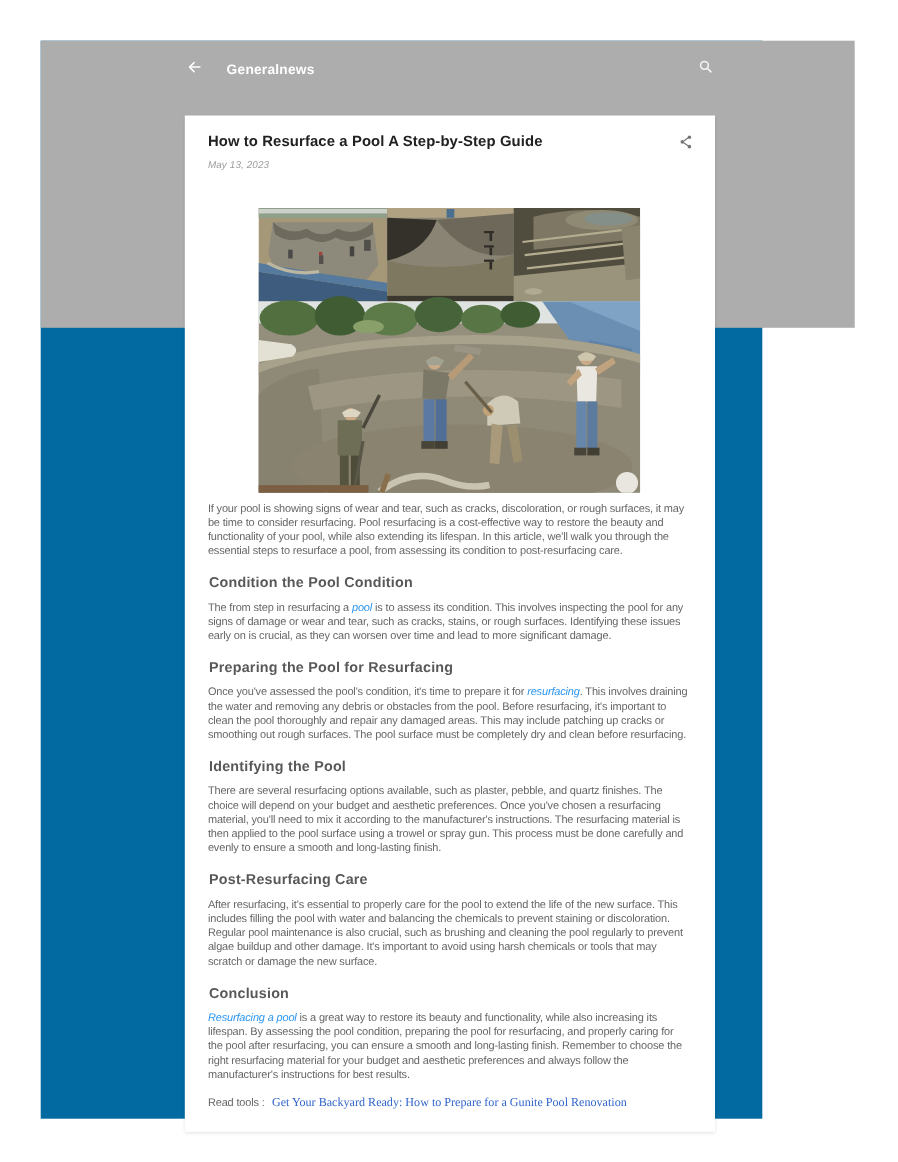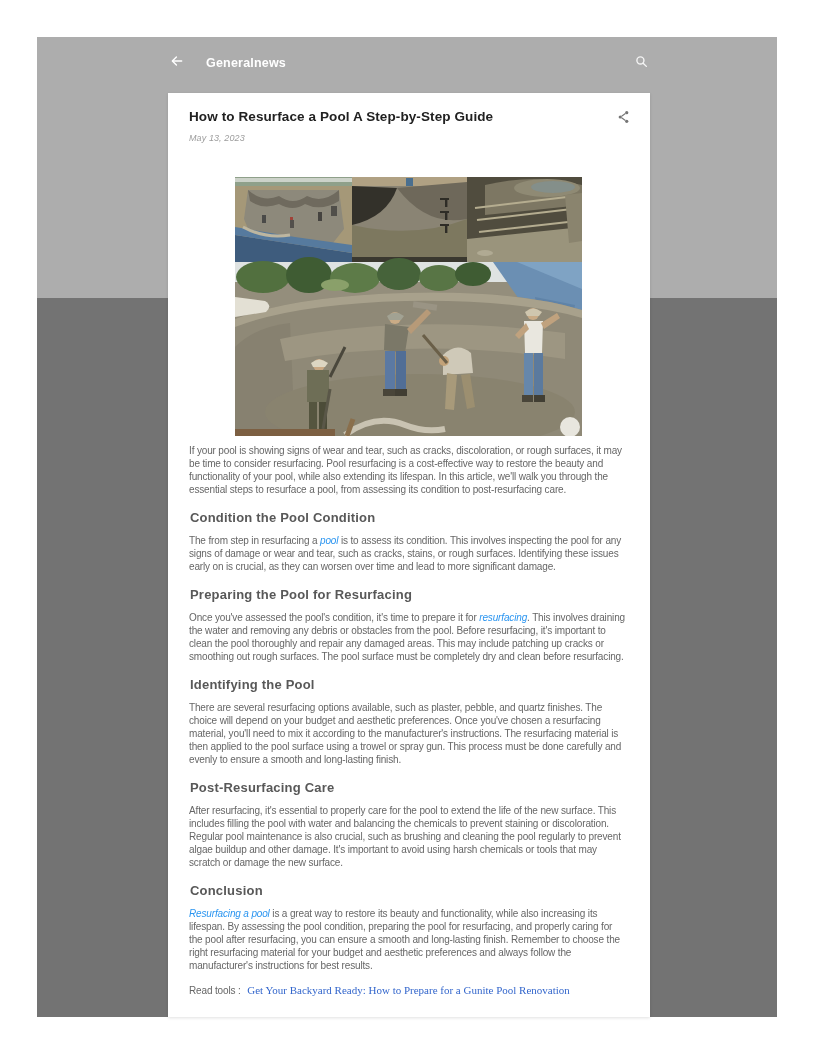--- a/index.html
+++ b/index.html
@@ -1,28 +1,28 @@
 <!DOCTYPE html>
 <html><head>
 <meta charset="utf-8">
 <style>
   * { margin:0; padding:0; box-sizing:border-box; }
   html,body { background:#ffffff; }
   body {
     width:816px; height:1056px; position:relative; overflow:hidden;
     font-family:"Liberation Sans","DejaVu Sans",sans-serif;
   }
-  .page { position:absolute; left:37px; top:37px; width:740px; height:980px; background:#737373; }
+  .page { position:absolute; left:37px; top:37px; width:656px; height:980px; background:#0369a1; }
   .hero { position:absolute; left:0; top:0; width:740px; height:261px; background:#adadad; }
   .appbar { position:absolute; left:131px; top:0; width:482px; height:52px; display:flex; align-items:center; color:#ffffff; }
   .back-btn { width:18px; height:18px; display:flex; align-items:center; justify-content:center; cursor:pointer; }
   .blog-title { font-size:12.5px; font-weight:bold; margin-left:20px; letter-spacing:.2px; }
   .search-btn { margin-left:auto; width:18px; height:18px; display:flex; align-items:center; justify-content:center; cursor:pointer; }
   .card {
-    position:absolute; left:131px; top:56px; width:482px; height:924px;
+    position:absolute; left:131px; top:68px; width:482px; height:924px;
     background:#ffffff; box-shadow:0 1px 3px rgba(0,0,0,.12);
     padding:16px 22px 0 21px; overflow:hidden;
   }
   .post-header { position:relative; padding-right:30px; }
   .post-title { font-size:13.5px; font-weight:bold; color:#212121; letter-spacing:.1px; line-height:16px; }
   .share-top { position:absolute; right:-2px; top:1px; cursor:pointer; }
   .post-date { margin-top:8px; font-size:9px; color:#9c9c9c; letter-spacing:.1px;font-style:italic; }
   .collage { width:347px; height:259px; margin:34px auto 0; display:block; cursor:pointer; }
   .collage svg { display:block; }
   .post-body { margin-top:8px; width:439px; font-size:10px; letter-spacing:-0.15px; line-height:13px; color:#666666; }

